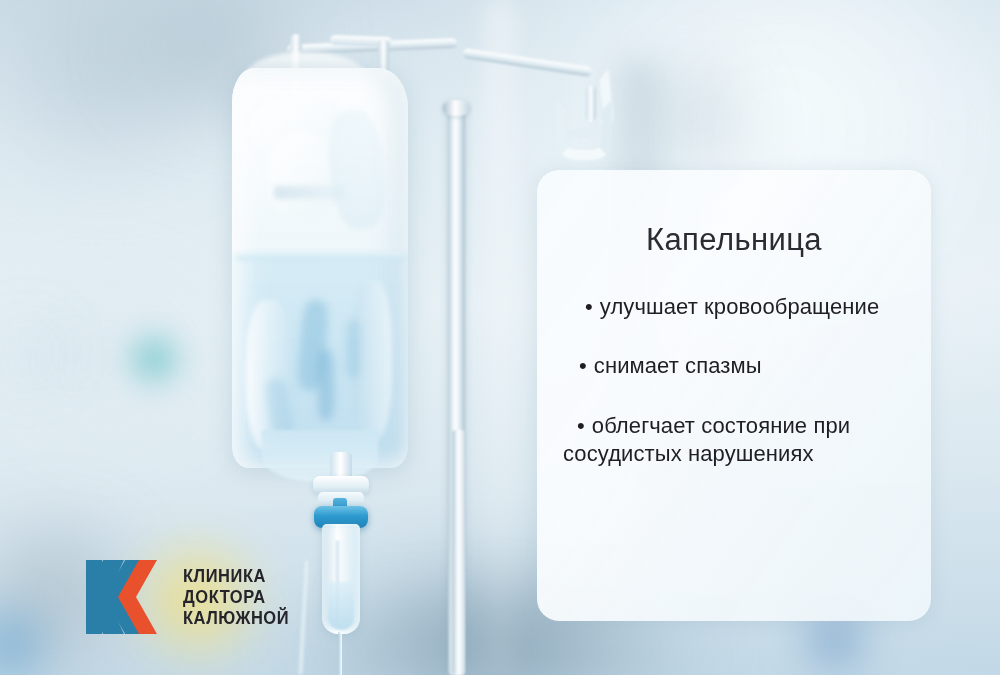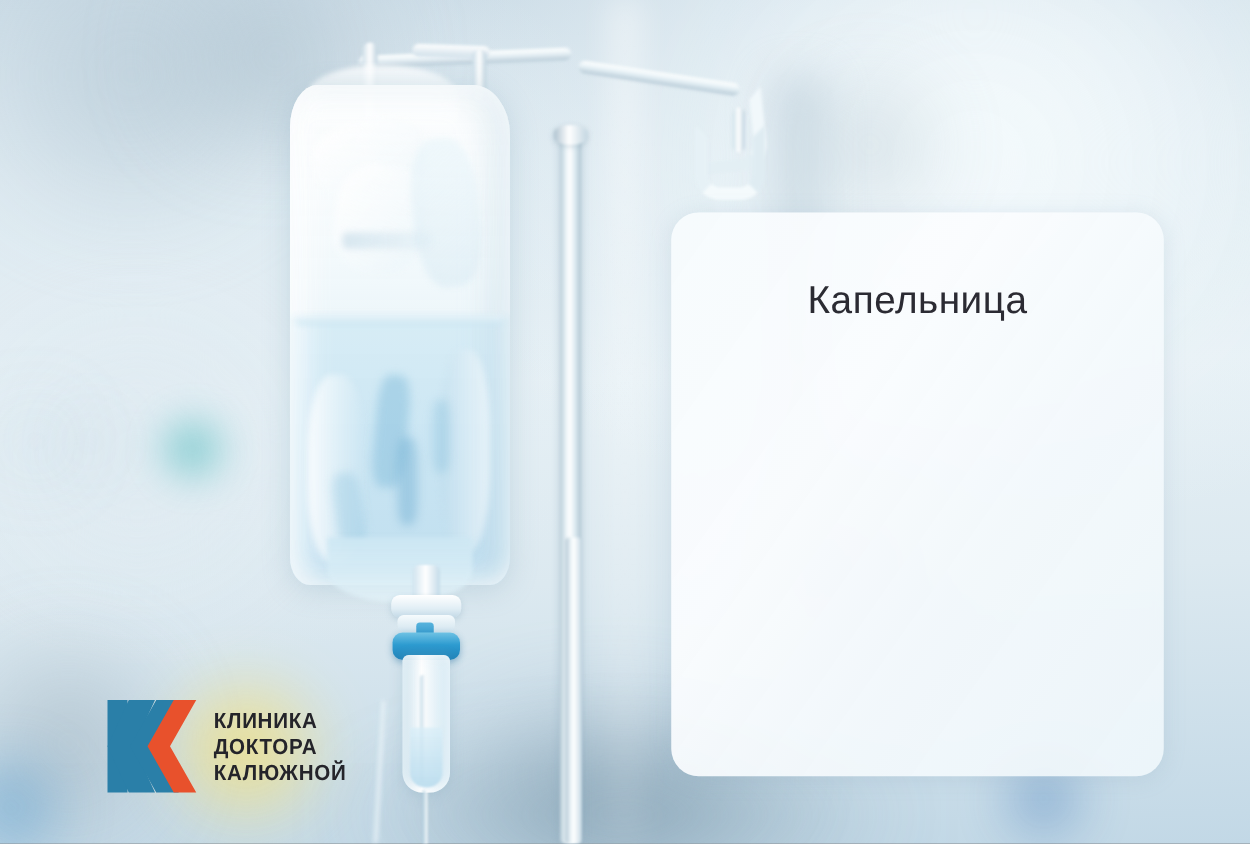--- a/index.html
+++ b/index.html
@@ -244,21 +244,21 @@
   .bullet{
     font-size:22px;font-weight:300;color:#1e1e24;line-height:1.30;
     letter-spacing:.1px;margin-bottom:31px;
   }
   .b-dot{margin-right:7px;}
   .b1{text-indent:22px;}
   .b2{text-indent:16px;}
   .b3{text-indent:14px;}
 
   
-  .logo{position:absolute;left:84px;top:558px;display:flex;align-items:center;gap:13px;}
+  .logo{position:absolute;left:84px;top:558px;display:flex;align-items:center;gap:25px;}
   .logo-mark{width:74px;height:78px;display:block;}
   .logo-text{
     font-family:"Liberation Sans","DejaVu Sans",sans-serif;
     font-weight:700;font-size:17.5px;line-height:1.20;
     letter-spacing:.6px;color:#24242a;text-transform:uppercase;
     transform:scaleX(.94);transform-origin:left center;
   }
 </style>
 </head>
 <body>
@@ -319,20 +319,25 @@
   <div class="blue-cap"></div>
   <div class="chamber"></div>
   <div class="chamber-tube"></div>
   <div class="chamber-fluid"></div>
   <div class="drip-line"></div>
   <div class="drip-line2"></div>
 
   <div class="card">
     <div class="card-inner">
       <div class="title">Капельница</div>
+      <div class="bullets">
+        <div class="bullet b1"><span class="b-dot">•</span><span>улучшает кровообращение</span></div>
+        <div class="bullet b2"><span class="b-dot">•</span><span>снимает спазмы</span></div>
+        <div class="bullet b3"><span class="b-dot">•</span><span>облегчает состояние при сосудистых нарушениях</span></div>
+      </div>
     </div>
   </div>
 
   <div class="logo">
     <svg class="logo-mark" viewBox="0 0 74 78">
       <path d="M2 2 H18 V76 H2 Z" fill="#2a7fa8"></path>
       <path d="M40 2 H19 L2 39 L19 76 H40 L23 39 Z" fill="#2a7fa8" transform="translate(0,0) scale(1,1)"></path>
       <path d="M38 2 L17 39 L38 76 H21 L1 39 L21 2 Z" fill="none"></path>
       <path d="M41 2 L20 39 L41 76 H59 L38 39 L59 2 Z" fill="#2a7fa8"></path>
       <path d="M55 2 L34 39 L55 76 H73 L52 39 L73 2 Z" fill="#e8512c"></path>

